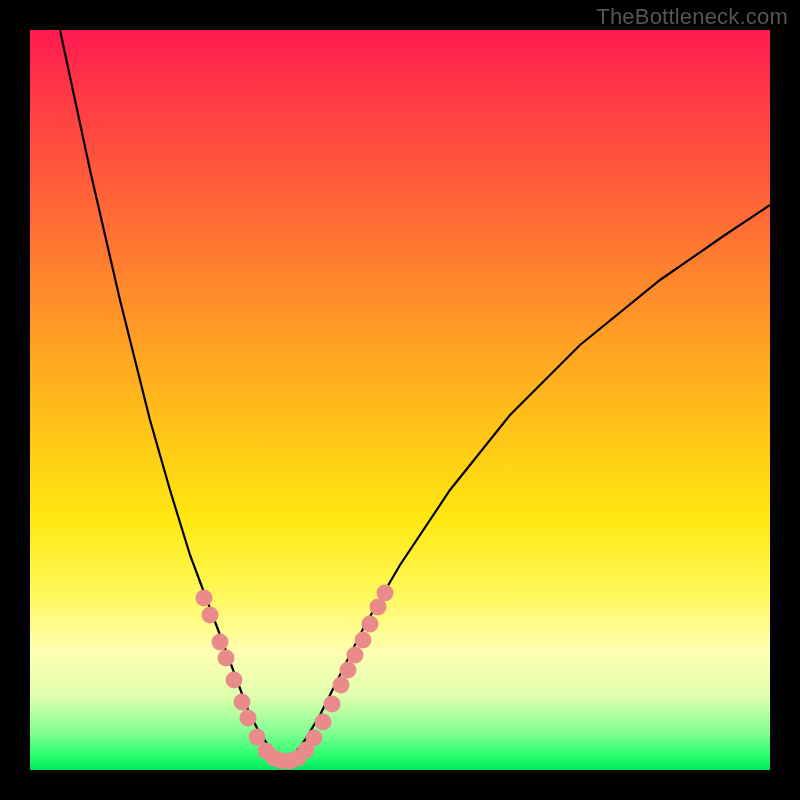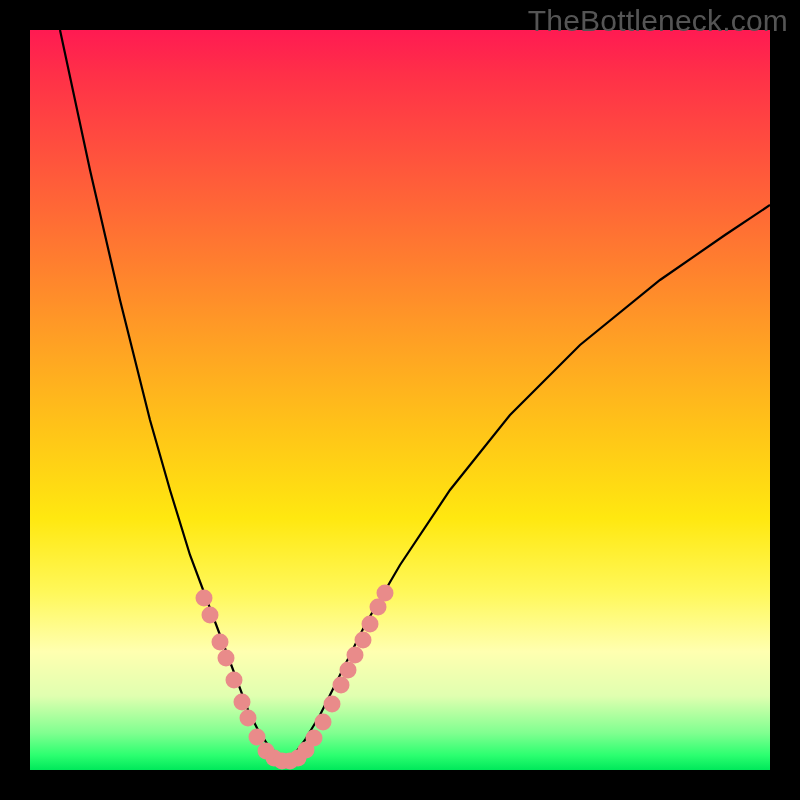--- a/index.html
+++ b/index.html
@@ -9,21 +9,21 @@
     background: #000;
     position: relative;
     overflow: hidden;
     font-family: Arial, sans-serif;
   }
   .watermark {
     position: absolute;
     top: 4px;
     right: 12px;
     color: #555;
-    font-size: 30px;
+    font-size: 22px;
     font-weight: 500;
     z-index: 10;
     letter-spacing: 0.2px;
   }
   .plot-area {
     position: absolute;
     top: 30px;
     left: 30px;
     width: 740px;
     height: 740px;

